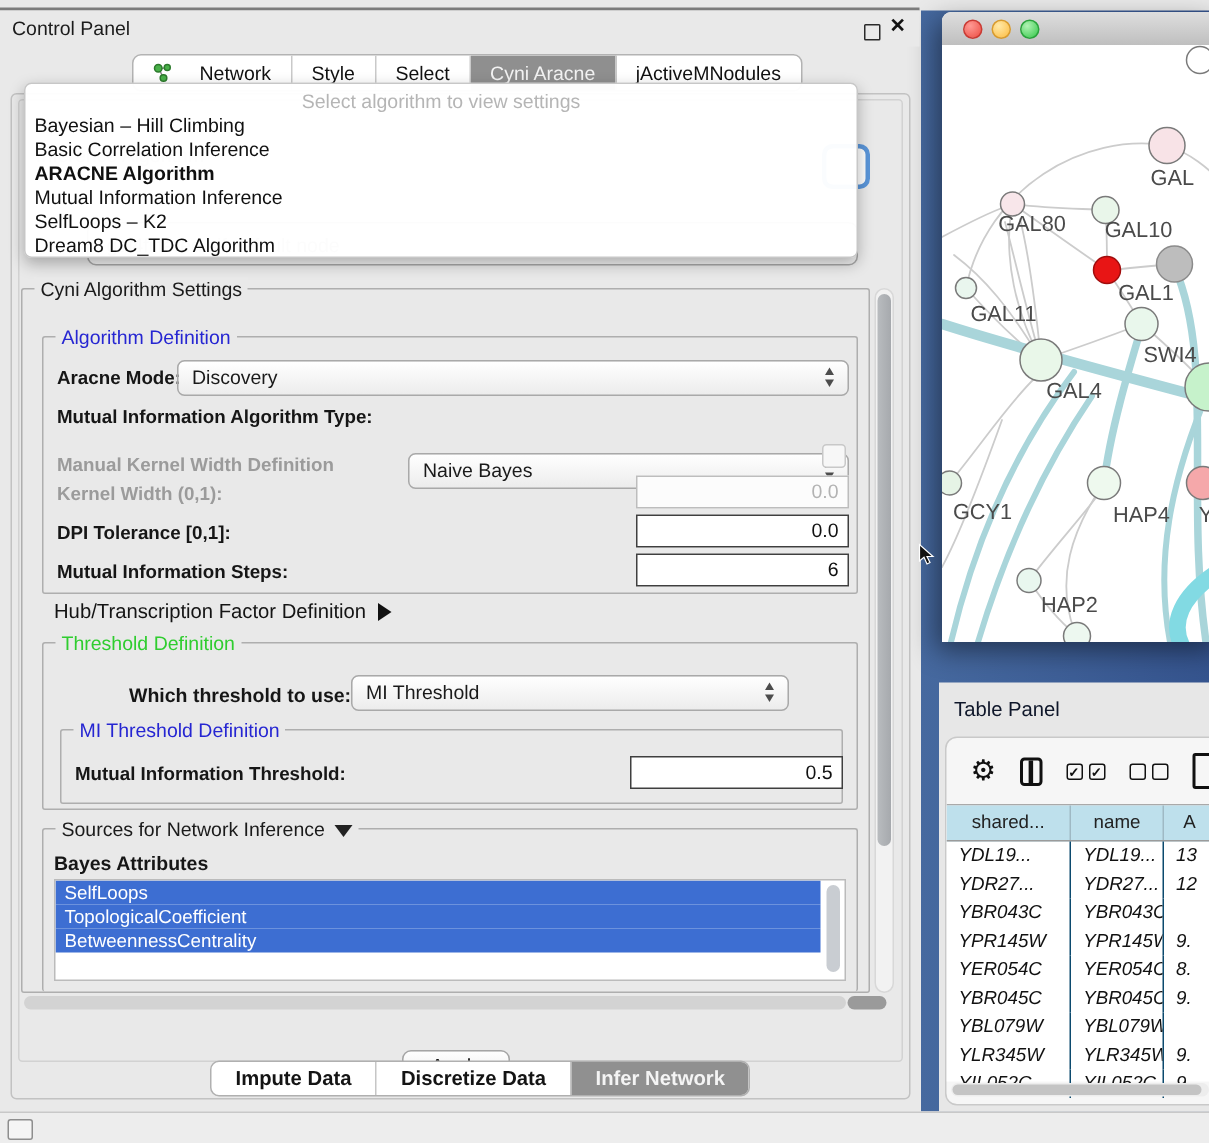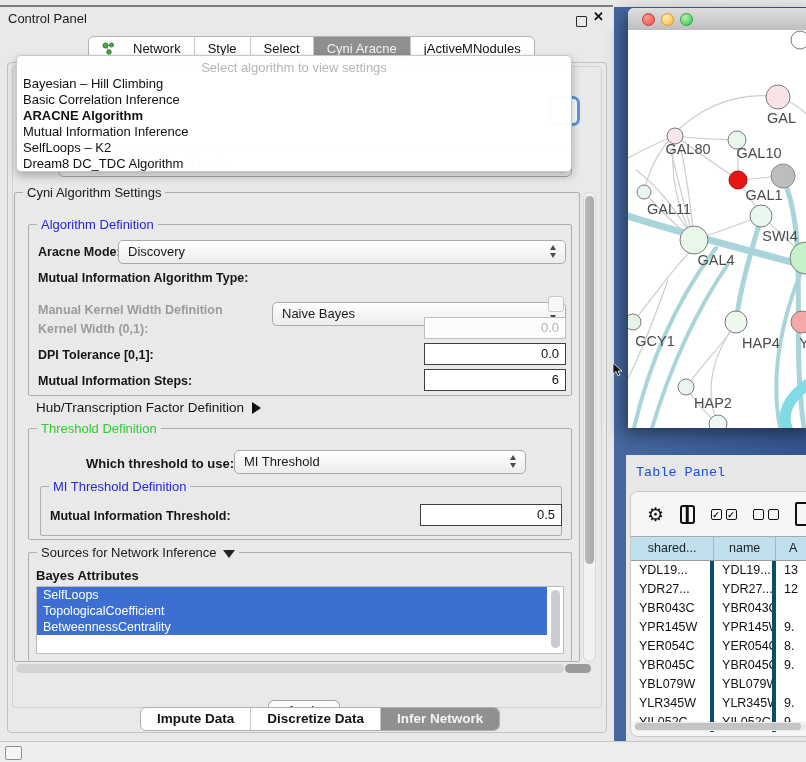--- a/index.html
+++ b/index.html
@@ -96,39 +96,39 @@
               box-shadow:-4px 6px 18px rgba(0,0,0,.45);background:#fff;}
   #net-titlebar{left:0;top:0;width:100%;height:22px;border-radius:6px 0 0 0;
                 background:linear-gradient(#dedede,#bfbfbf);border-bottom:1px solid #8f8f8f;}
   .tl{position:absolute;top:4.5px;width:13px;height:13px;border-radius:50%;box-sizing:border-box;}
   .tl.red{left:14px;background:radial-gradient(circle at 35% 30%,#ff9a94,#ec4d43);border:1px solid #c93a33;}
   .tl.yel{left:33px;background:radial-gradient(circle at 35% 30%,#ffe9a8,#fdbb3f);border:1px solid #d89b2e;}
   .tl.grn{left:52px;background:radial-gradient(circle at 35% 30%,#b1f3b5,#33c748);border:1px solid #2aa33c;}
   #net-canvas{left:0;top:22px;width:186px;height:398px;background:#fff;overflow:hidden;}
   
   #dock{left:626px;top:455px;width:180px;height:286px;background:#e7e7e7;}
-  .dock-title{left:10px;top:10px;font-size:13.5px;color:#1d4ed8;font-family:Liberation Mono, monospace;}
+  .dock-title{left:10px;top:10px;font-size:13.5px;color:#0f172a;}
   #tp-body{left:4px;top:36px;width:180px;height:246px;background:#f6f6f6;border:1px solid #c9c9c9;
            border-radius:8px 0 0 8px;box-sizing:border-box;overflow:hidden;}
   #tp-toolbar{left:0;top:0;width:100%;height:44px;display:flex;align-items:center;gap:16px;
               padding-left:16px;box-sizing:border-box;}
   .gear{font-size:19px;color:#111;line-height:19px;}
   .cols-icon{width:19px;height:19px;border:2.5px solid #111;border-radius:3px;position:relative;box-sizing:border-box;}
   .cols-icon:after{content:"";position:absolute;left:50%;top:0;width:2.5px;height:100%;background:#111;transform:translateX(-50%);}
   .ckpair{display:flex;gap:4px;}
   .ck{width:11px;height:11px;border:1.6px solid #111;border-radius:2px;font-size:9px;font-weight:bold;
       line-height:10px;text-align:center;color:#111;box-sizing:border-box;}
   .doc-icon{width:15px;height:20px;border:2px solid #111;border-radius:2px;}
   #tp-table{left:0;top:44px;width:180px;height:184px;background:#fff;border-top:1px solid #a9a9a9;}
   .th-row{display:flex;height:23px;border-bottom:1px solid #9b9b9b;background:#bee0ec;}
   .th{font-size:12.5px;line-height:23px;text-align:center;border-right:1px solid #9fb9c4;
       box-sizing:border-box;color:#222;}
   .td-row{display:flex;height:19px;}
-  .td{font-size:12.5px;line-height:19px;padding-left:8px;border-right:4px solid #0c4a6e;
-      box-sizing:border-box;white-space:nowrap;overflow:hidden;color:#111;}
+  .td{font-size:12.5px;line-height:19px;padding-left:8px;border-right:1px solid #0c4a6e;
+      box-sizing:border-box;white-space:nowrap;overflow:hidden;color:#111;font-style:italic;}
   #tp-hscroll{left:3px;top:230px;width:172px;height:9px;background:#ededed;border-radius:5px;}
   #tp-hscroll .thumb{position:absolute;left:1px;top:1px;width:166px;height:7px;background:#c4c4c4;border-radius:4px;}
   
   #bottom-strip{left:0;top:741px;width:806px;height:21px;background:#ededed;border-top:1px solid #c8c8c8;}
   .corner-icon{left:5px;top:746px;width:15px;height:12px;border:1.5px solid #8e8e8e;border-radius:2px;background:#f5f5f5;}
   
   #cursor{left:612px;top:362px;}
 </style>
 </head>
 <body>

